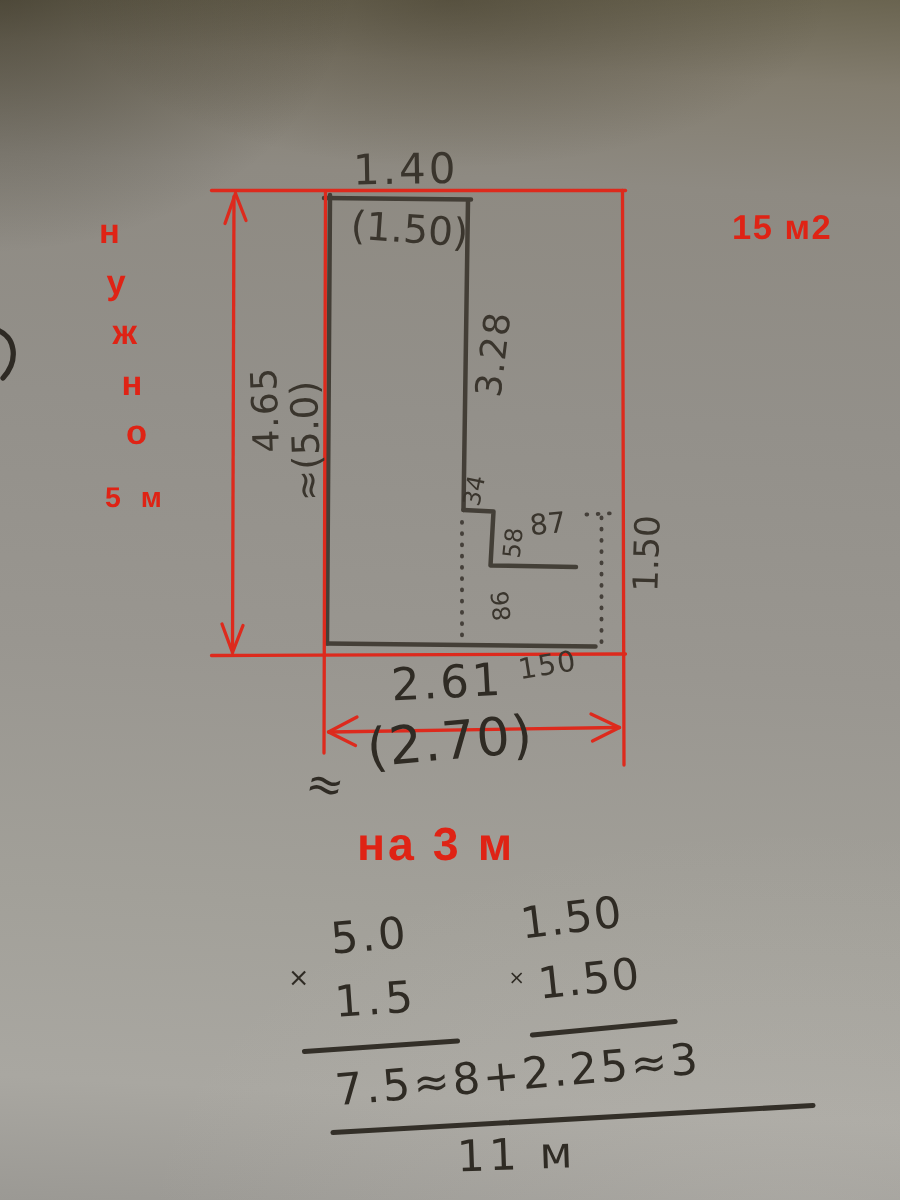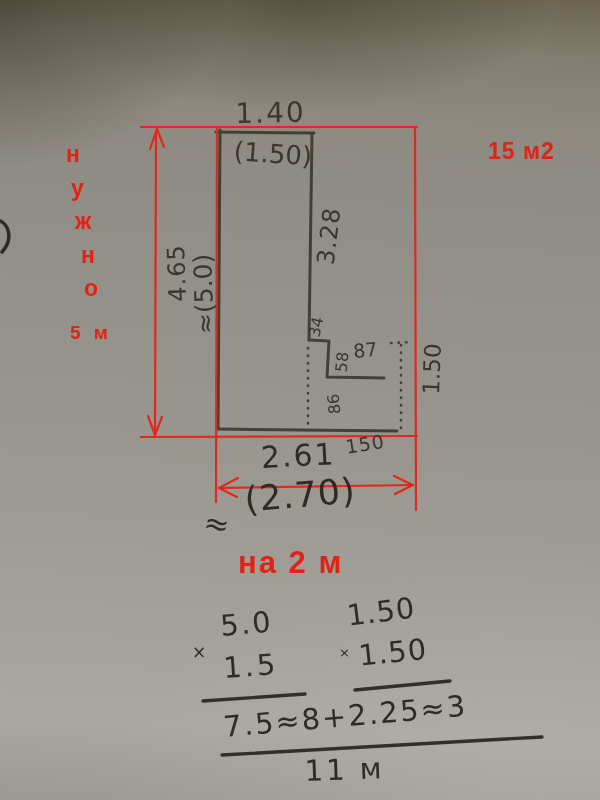--- a/index.html
+++ b/index.html
@@ -106,21 +106,21 @@
 
   <div id="need-col" class="abs red">
     <span>н</span>
     <span>у</span>
     <span>ж</span>
     <span>н</span>
     <span>о</span>
   </div>
   <div id="need-val" class="abs red">5 м</div>
   <div id="area-lbl" class="abs red">15 м2</div>
-  <div id="target-lbl" class="abs red">на 2 м</div>
+  <div id="target-lbl" class="abs red">на 3 м</div>
 
   <div id="d-140" class="abs pencil">1.40</div>
   <div id="d-150p" class="abs pencil">(1.50)</div>
   <div id="d-465" class="abs pencil rot">4.65</div>
   <div id="d-50p" class="abs pencil rot">≈(5.0)</div>
   <div id="d-328" class="abs pencil rot">3.28</div>
   <div id="d-34" class="abs pencil rot">34</div>
   <div id="d-58" class="abs pencil rot">58</div>
   <div id="d-87" class="abs pencil">87</div>
   <div id="d-86" class="abs pencil rot">86</div>

